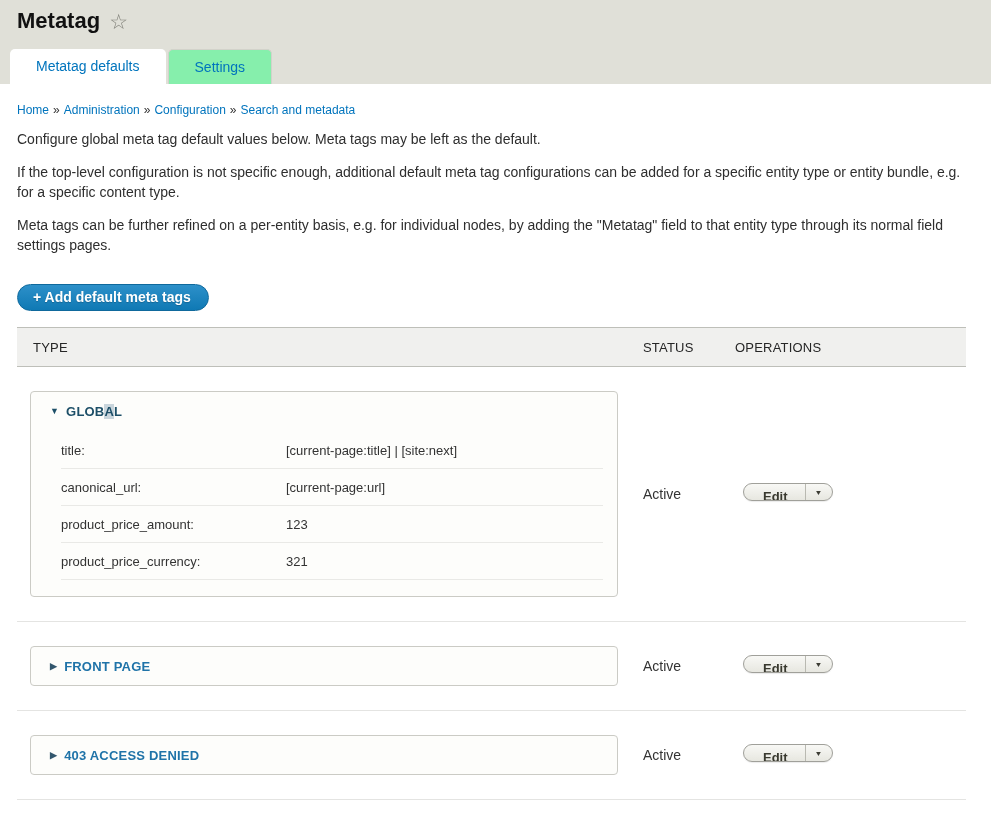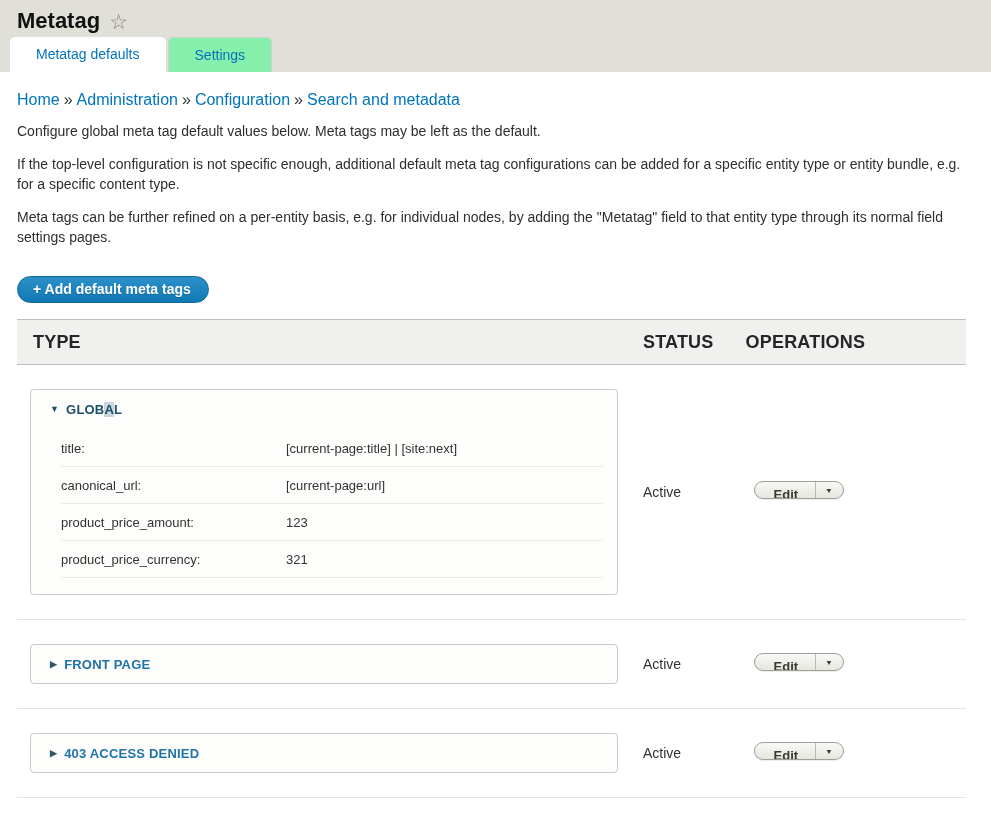--- a/index.html
+++ b/index.html
@@ -6,21 +6,21 @@
   html, body { width: 991px; height: 820px; overflow: hidden; }
   body {
     font-family: "Liberation Sans", sans-serif;
     background: #ffffff;
     color: #333;
   }
 
   
   .page-header {
     background: #e0e0d8;
-    height: 72px;
+    height: 84px;
     position: relative;
   }
   .title-row {
     display: flex;
     align-items: center;
     gap: 9px;
     padding: 8px 17px 0 17px;
   }
   .page-title {
     font-size: 22px;
@@ -55,21 +55,21 @@
     border: 1px solid #d2d2ca;
     border-bottom: none;
     margin-left: 2px;
   }
 
   
   .content {
     padding: 19px 25px 0 17px;
   }
   .breadcrumb {
-    font-size: 16px;
+    font-size: 12px;
     margin-bottom: 6px;
     color: #333;
   }
   .breadcrumb a {
     color: #0074bd;
     text-decoration: none;
     cursor: pointer;
   }
   .crumb-sep { color: #333; padding: 0 4px; }
 
@@ -98,22 +98,22 @@
   table.defaults-table {
     width: 100%;
     border-collapse: collapse;
     margin-top: 14px;
   }
   .defaults-table th {
     background: #f0f0ee;
     border-top: 1px solid #bebfb9;
     border-bottom: 1px solid #bebfb9;
     text-align: left;
-    font-size: 18px;
-    font-weight: bold;
+    font-size: 13px;
+    font-weight: normal;
     color: #262626;
     padding: 12px 16px 11px 16px;
     letter-spacing: 0.2px;
   }
   .col-type { width: 610px; }
   .col-status { width: 92px; }
   .defaults-table td {
     border-bottom: 1px solid #e4e4e2;
     vertical-align: middle;
   }

